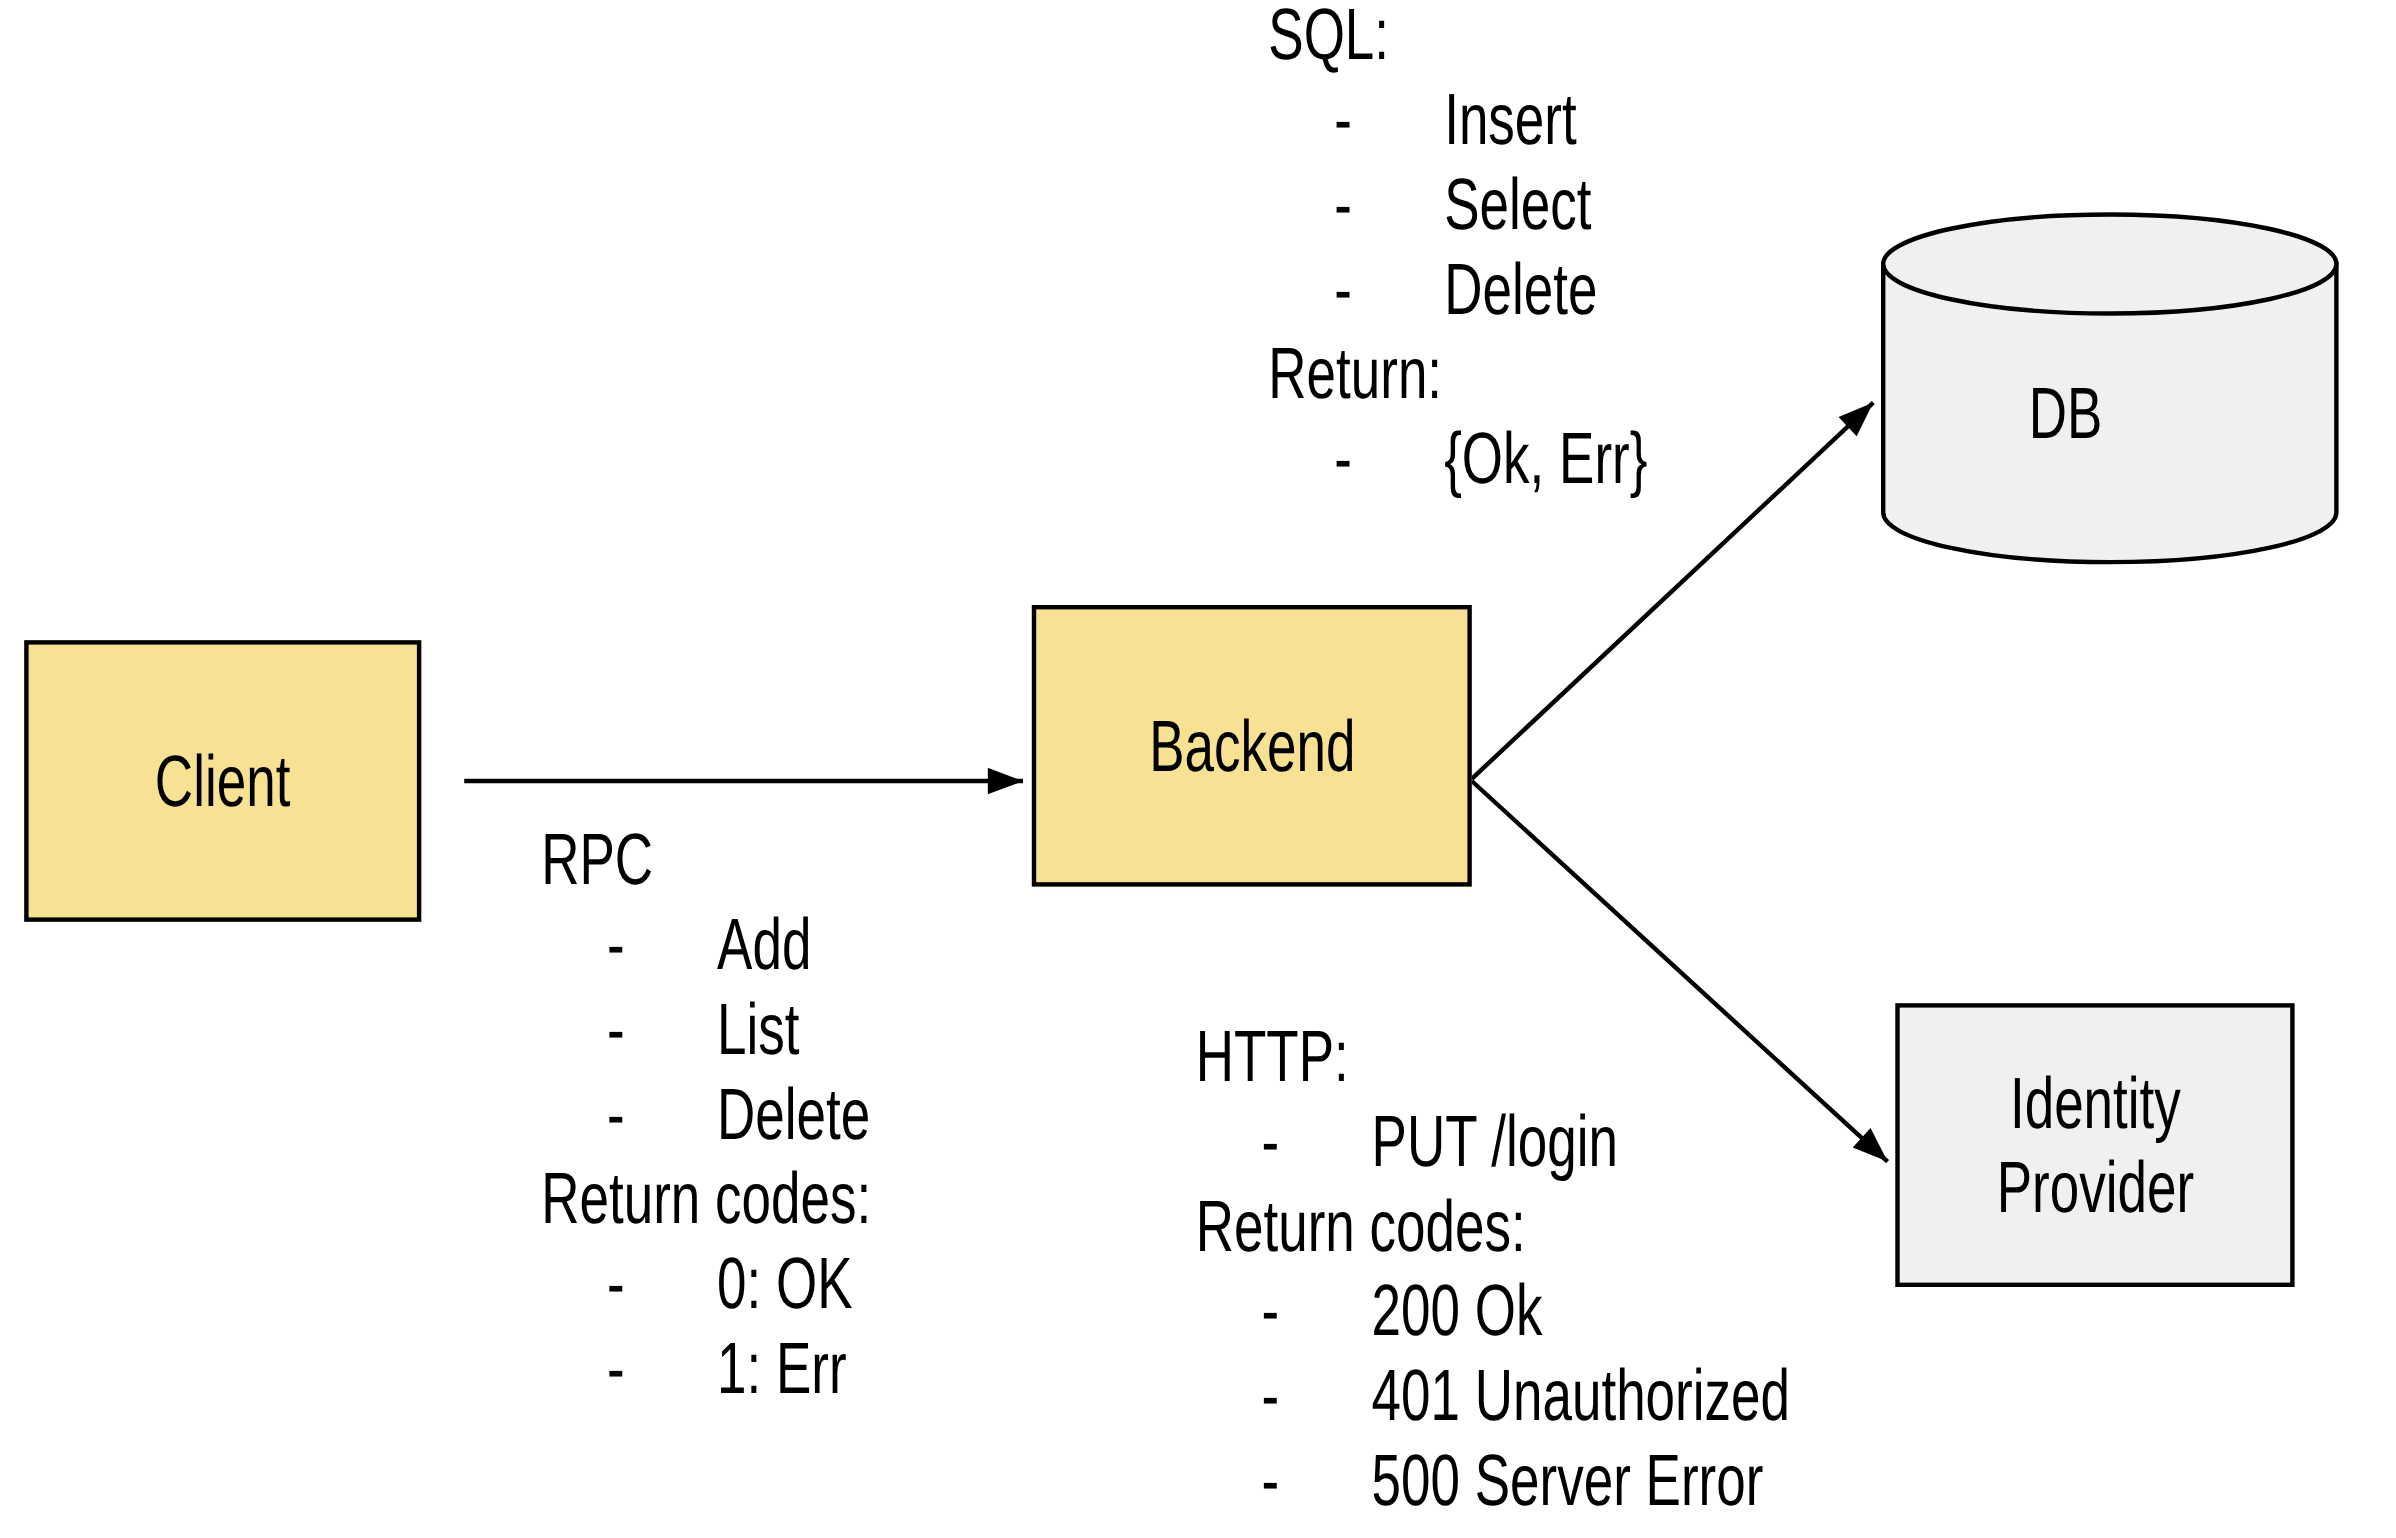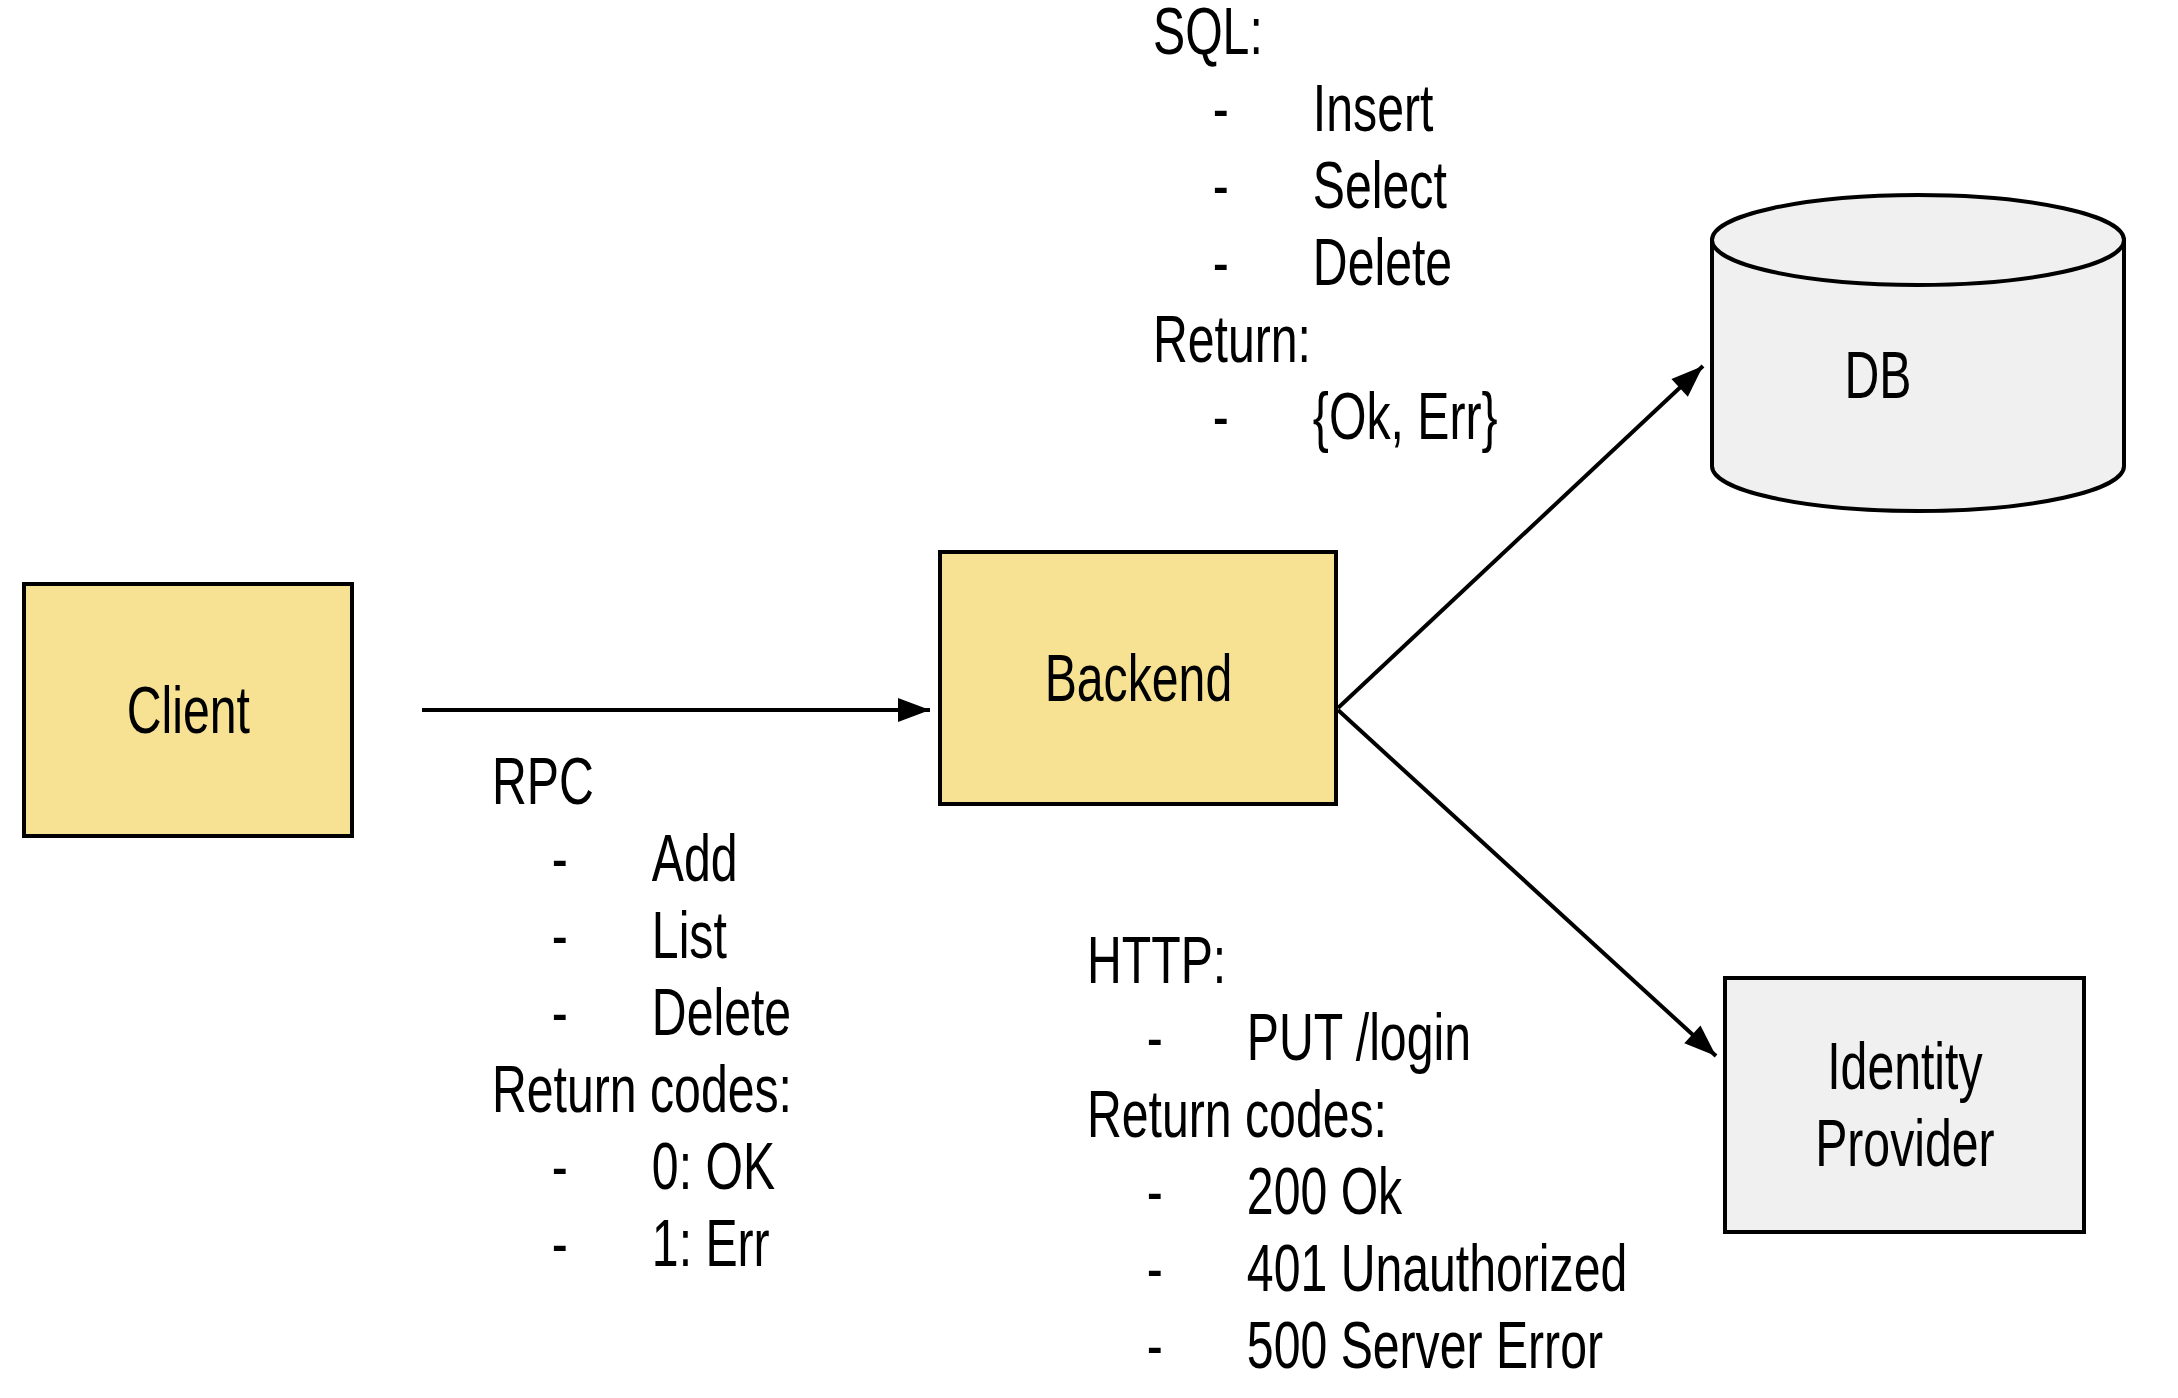--- a/index.html
+++ b/index.html
@@ -43,23 +43,23 @@
   }
   .node.yellow { background: var(--node-yellow, #f7e294); }
   .node.gray   { background: var(--node-gray, #f0f0f0); }
   .node-label {
     font-size: 66px;
     line-height: 77px;
     white-space: nowrap;
     transform: scaleX(0.73);
     text-align: center;
   }
-  #node-client  { left: 22px;  top: 582px; width: 332px; height: 256px; align-items: center; }
+  #node-client  { left: 22px;  top: 582px; width: 361px; height: 256px; align-items: center; }
   #node-backend { left: 938px; top: 550px; width: 400px; height: 256px; }
-  #node-idp     { left: 1723px; top: 976px; width: 363px; height: 258px; }
+  #node-idp     { left: 1723px; top: 912px; width: 363px; height: 258px; }
   #db-label-wrap {
     position: absolute;
     left: 1672px; top: 337px; width: 412px; height: 77px;
     display: flex; align-items: center; justify-content: center;
   }
   .block {
     position: absolute;
     font-size: 66px;
     line-height: 77px;
     white-space: nowrap;

